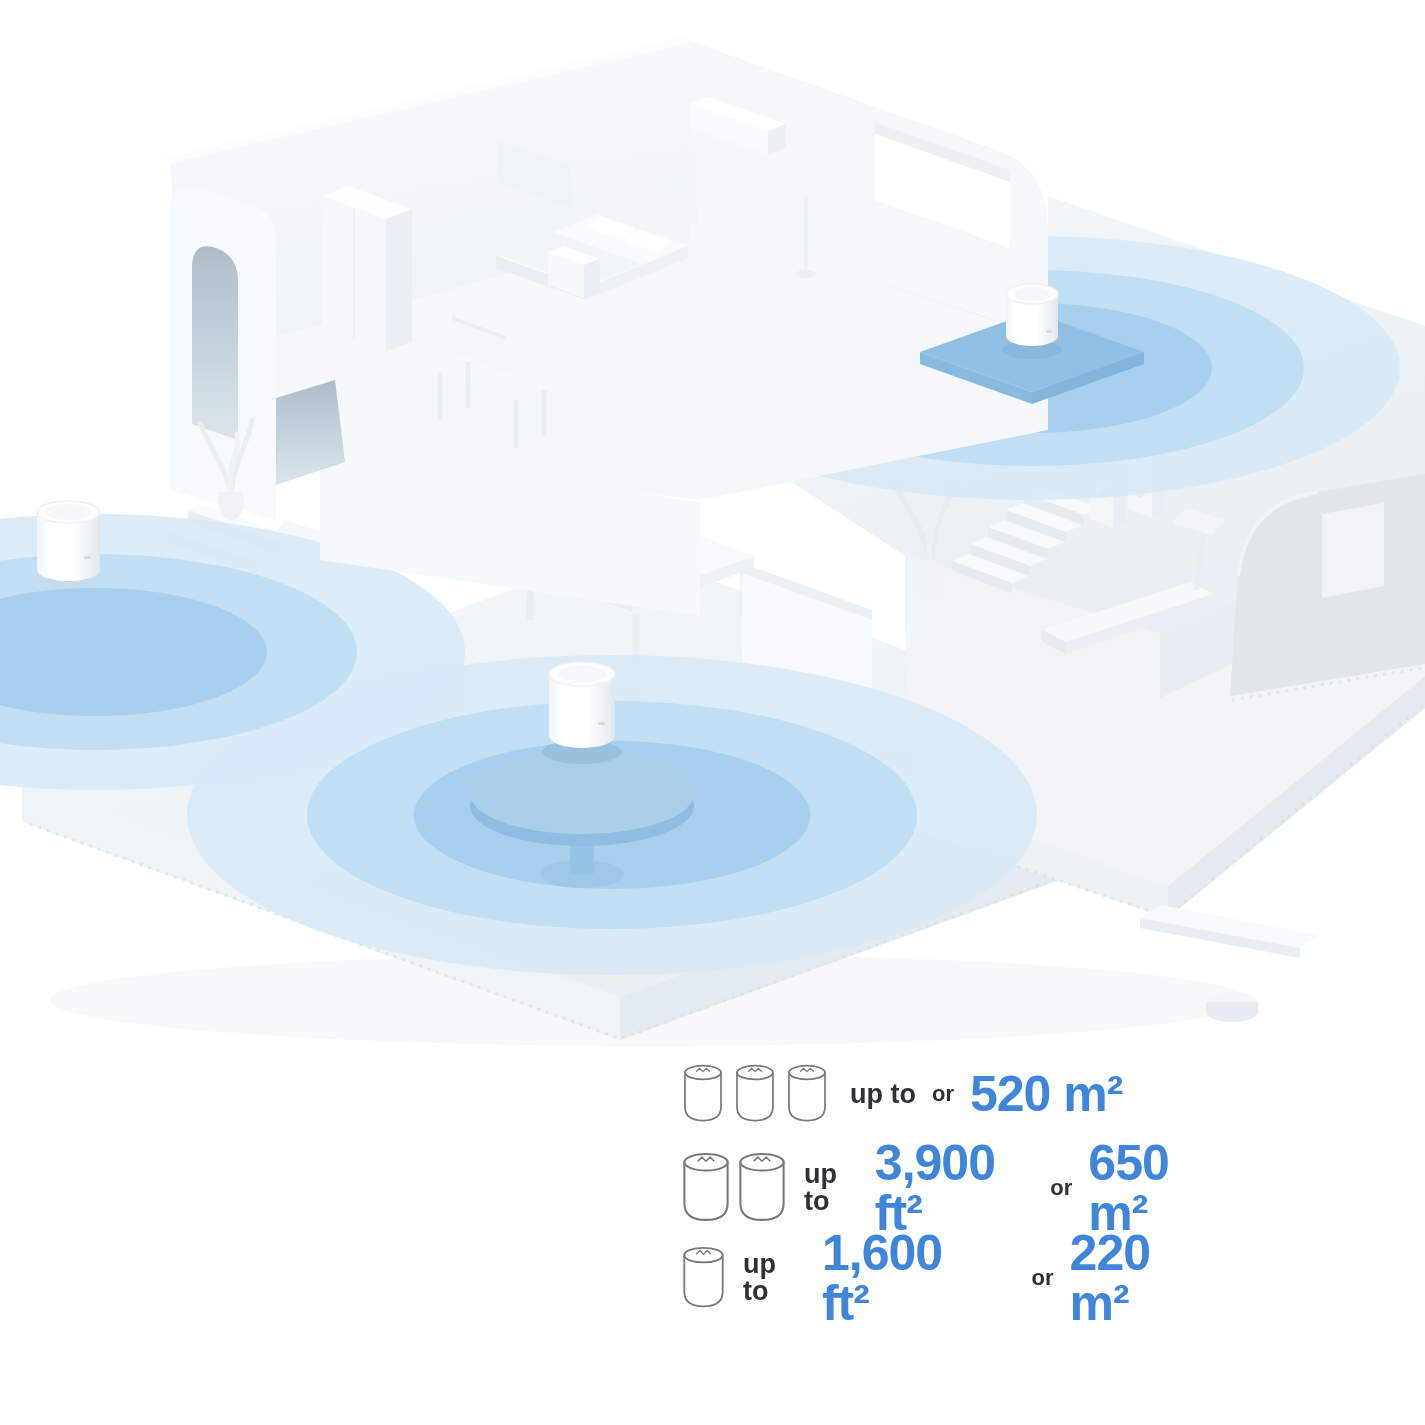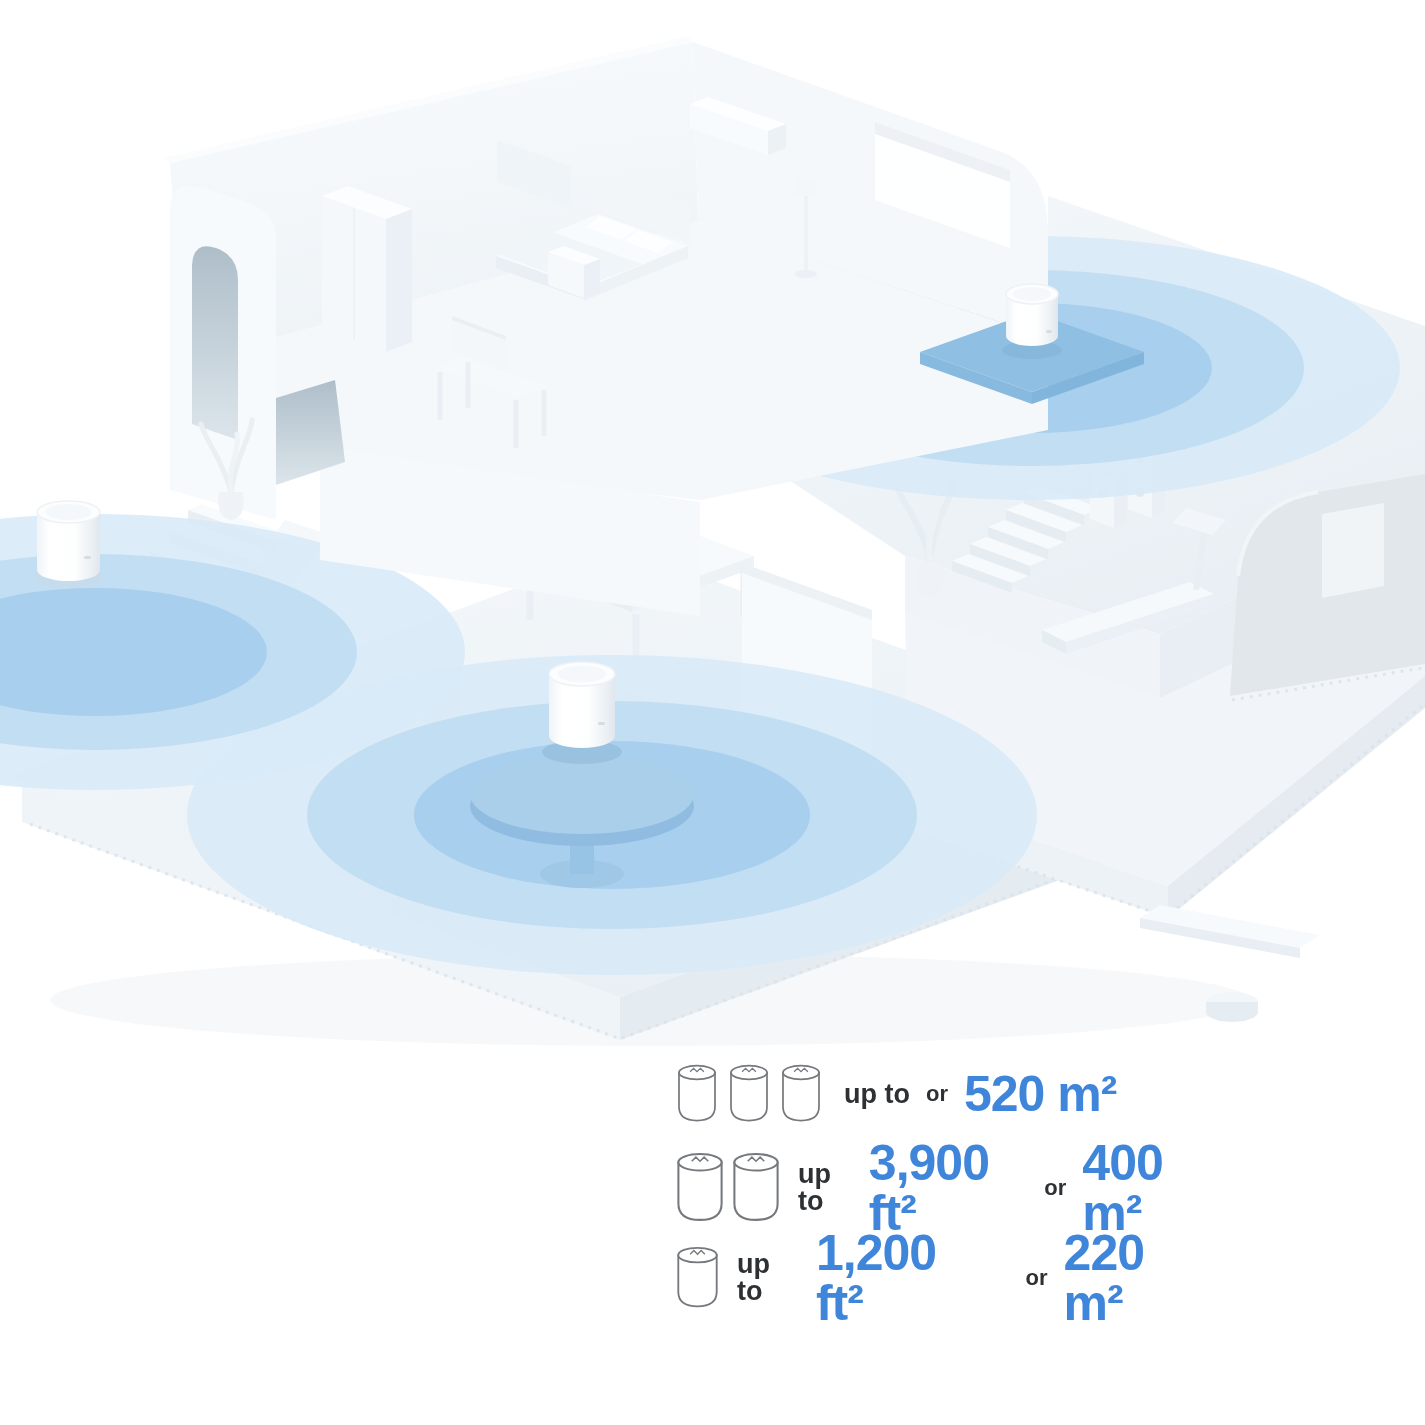--- a/index.html
+++ b/index.html
@@ -1,21 +1,21 @@
 <!DOCTYPE html>
 <html style="--accent_blue: #3F86DB; --text_dark: #2E3134; --icon_stroke: #75797D; --coverage_outer: #D8EAF7; --coverage_mid: #BFDDF2; --coverage_inner: #A6CDEC;"><head>
 <meta charset="utf-8">
 <style>
   html,body{margin:0;padding:0;background:#ffffff;}
   body{width:1425px;height:1425px;overflow:hidden;font-family:"Liberation Sans",sans-serif;}
   .stage{position:relative;width:1425px;height:1425px;background:#fff;}
   svg.scene{position:absolute;left:0;top:0;display:block;}
 
   
-  .legend{position:absolute;left:4px;top:1040;width:1205px;height:385px;}
+  .legend{position:absolute;left:10px;top:1040;width:1205px;height:385px;}
   .legend-row{position:absolute;left:670px;display:flex;align-items:center;gap:16px;}
   .row1{top:1056px;height:76px;}
   .row2{top:1146px;height:84px;}
   .row3{top:1238px;height:80px;}
   .icons{display:flex;align-items:flex-end;}
   .row1 .icons{gap:6px;margin-right:4px;}
   .row2 .icons{gap:4px;}
   .row3 .icons{gap:0;}
   .cyl{color:var(--icon_stroke,#75797D);display:block;}
   .cyl.r1{width:46px;height:60px;}
@@ -364,29 +364,29 @@
       <svg class="cyl r2">
             <use href="#cyl-outline"></use>
           </svg>
       <svg class="cyl r2">
             <use href="#cyl-outline"></use>
           </svg>
     </div>
     <span class="upto">up to</span>
     <span class="val">3,900 ft²</span>
     <span class="or">or</span>
-    <span class="val">400 m²</span>
+    <span class="val">650 m²</span>
   </div>
 
   <div class="legend-row row3">
     <div class="icons">
       <svg class="cyl r3">
             <use href="#cyl-outline"></use>
           </svg>
     </div>
     <span class="upto">up to</span>
-    <span class="val">1,200 ft²</span>
+    <span class="val">1,600 ft²</span>
     <span class="or">or</span>
     <span class="val">220 m²</span>
   </div>
 
 </div>
 </div>
 
 </body></html>

